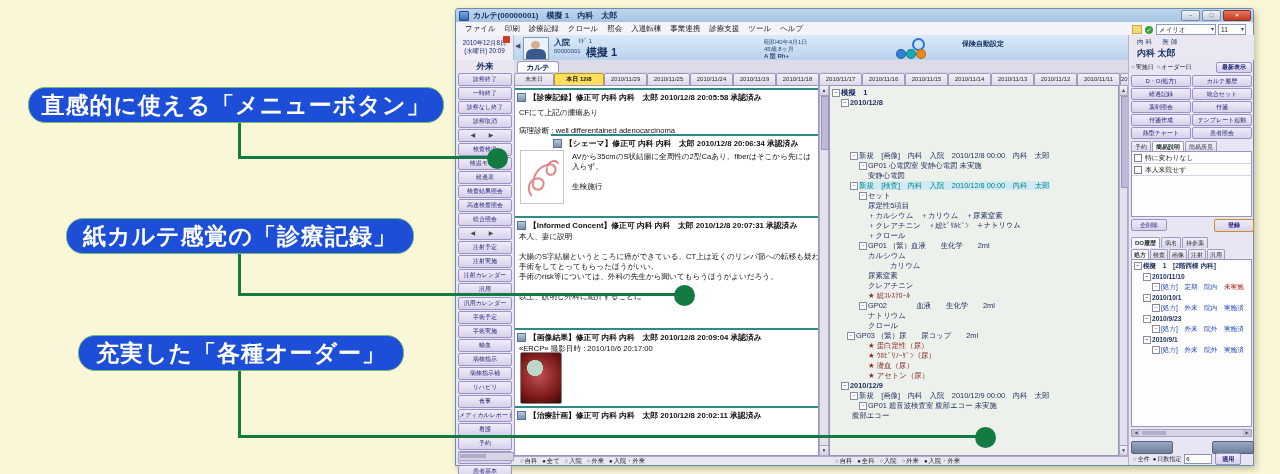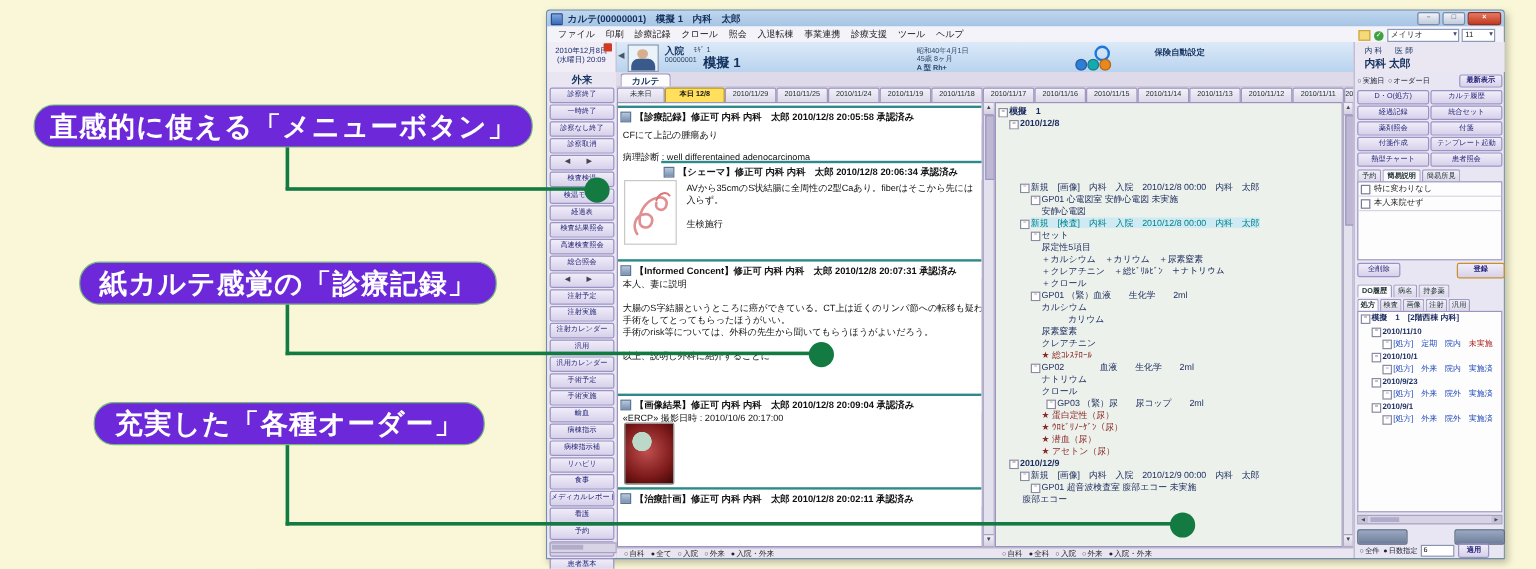--- a/index.html
+++ b/index.html
@@ -1,18 +1,18 @@
 <!DOCTYPE html>
 <html><head>
 <meta charset="utf-8">
 <style>
   html,body{margin:0;padding:0;}
   body{width:1280px;height:474px;background:#FAF7D8;font-family:"Liberation Sans","DejaVu Sans",sans-serif;position:relative;overflow:hidden;}
   
-  .pill{position:absolute;background:#6d28d9;border:1px solid #74BA76;border-radius:17px;color:#fff;font-weight:bold;text-align:center;z-index:6;letter-spacing:1px;}
+  .pill{position:absolute;background:#1d4ed8;border:1px solid #74BA76;border-radius:17px;color:#fff;font-weight:bold;text-align:center;z-index:6;letter-spacing:1px;}
   #pill1{left:28px;top:87px;width:414px;height:34px;font-size:23px;line-height:34px;}
   #pill2{left:66px;top:218px;width:346px;height:34px;font-size:23px;line-height:34px;}
   #pill3{left:78px;top:335px;width:324px;height:34px;font-size:23px;line-height:34px;}
   .conn{position:absolute;background:#137A42;z-index:4;}
   #c1v{left:238px;top:120px;width:3px;height:38px;}
   #c1h{left:238px;top:156px;width:260px;height:3px;}
   #c2v{left:238px;top:251px;width:3px;height:45px;}
   #c2h{left:238px;top:293px;width:448px;height:3px;}
   #c3v{left:238px;top:368px;width:3px;height:70px;}
   #c3h{left:238px;top:435px;width:748px;height:3px;}
@@ -348,21 +348,21 @@
       <div class="titem" style="padding-left: 38px;"><span class="node"></span><span class="t">＋クロール</span><span class="t2"></span></div>
       <div class="titem exp" style="padding-left: 29px;"><span class="node"></span><span class="t">GP01 （緊）血液　　生化学　　2ml</span><span class="t2"></span></div>
       <div class="titem" style="padding-left: 38px;"><span class="node"></span><span class="t">カルシウム</span><span class="t2"></span></div>
       <div class="titem" style="padding-left: 60px;"><span class="node"></span><span class="t">カリウム</span><span class="t2"></span></div>
       <div class="titem" style="padding-left: 38px;"><span class="node"></span><span class="t">尿素窒素</span><span class="t2"></span></div>
       <div class="titem" style="padding-left: 38px;"><span class="node"></span><span class="t">クレアチニン</span><span class="t2"></span></div>
       <div class="titem star" style="padding-left: 38px;"><span class="node"></span><span class="t">★ 総ｺﾚｽﾃﾛｰﾙ</span><span class="t2"></span></div>
       <div class="titem exp" style="padding-left: 29px;"><span class="node"></span><span class="t">GP02　　　　血液　　生化学　　2ml</span><span class="t2"></span></div>
       <div class="titem" style="padding-left: 38px;"><span class="node"></span><span class="t">ナトリウム</span><span class="t2"></span></div>
       <div class="titem" style="padding-left: 38px;"><span class="node"></span><span class="t">クロール</span><span class="t2"></span></div>
-      <div class="titem exp" style="padding-left: 42px;"><span class="node"></span><span class="t">GP03 （緊）尿　　尿コップ　　2ml</span><span class="t2"></span></div>
+      <div class="titem exp" style="padding-left: 17px;"><span class="node"></span><span class="t">GP03 （緊）尿　　尿コップ　　2ml</span><span class="t2"></span></div>
       <div class="titem star" style="padding-left: 38px;"><span class="node"></span><span class="t">★ 蛋白定性（尿）</span><span class="t2"></span></div>
       <div class="titem star" style="padding-left: 38px;"><span class="node"></span><span class="t">★ ｳﾛﾋﾞﾘﾉｰｹﾞﾝ（尿）</span><span class="t2"></span></div>
       <div class="titem star" style="padding-left: 38px;"><span class="node"></span><span class="t">★ 潜血（尿）</span><span class="t2"></span></div>
       <div class="titem star" style="padding-left: 38px;"><span class="node"></span><span class="t">★ アセトン（尿）</span><span class="t2"></span></div>
       <div class="titem exp bold" style="padding-left: 11px;"><span class="node"></span><span class="t">2010/12/9</span><span class="t2"></span></div>
       <div class="titem exp" style="padding-left: 20px;"><span class="node"></span><span class="t">新規　[画像]　内科　入院　2010/12/9 00:00　内科　太郎</span><span class="t2"></span></div>
       <div class="titem exp" style="padding-left: 29px;"><span class="node"></span><span class="t">GP01 超音波検査室 腹部エコー 未実施</span><span class="t2"></span></div>
       <div class="titem" style="padding-left: 22px;"><span class="node"></span><span class="t">腹部エコー</span><span class="t2"></span></div>
     </div>
   <div class="vscroll" id="orders-scroll">

